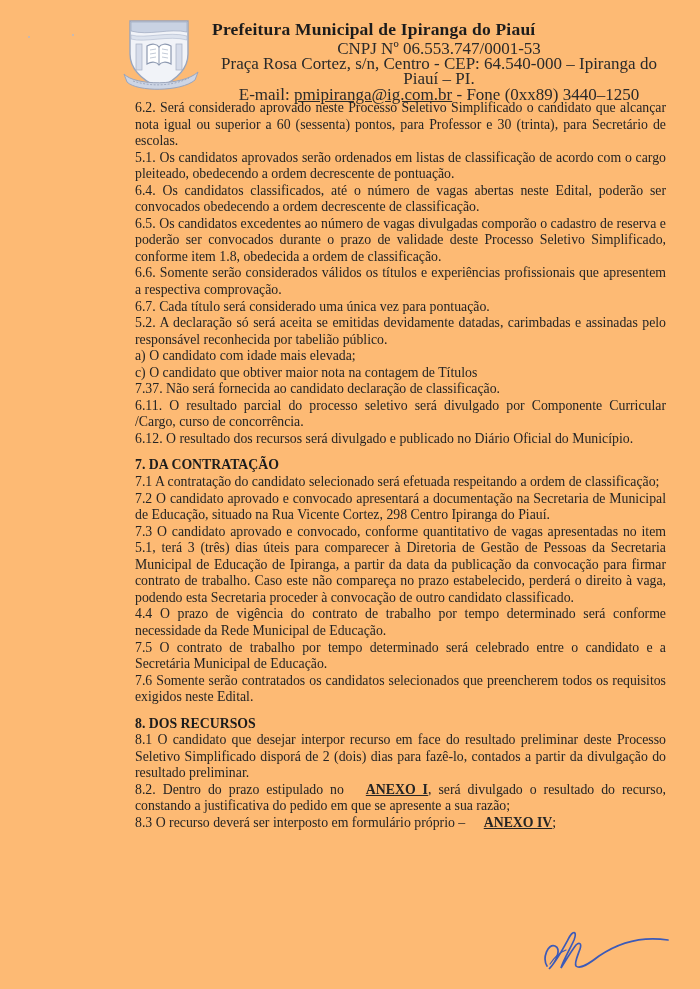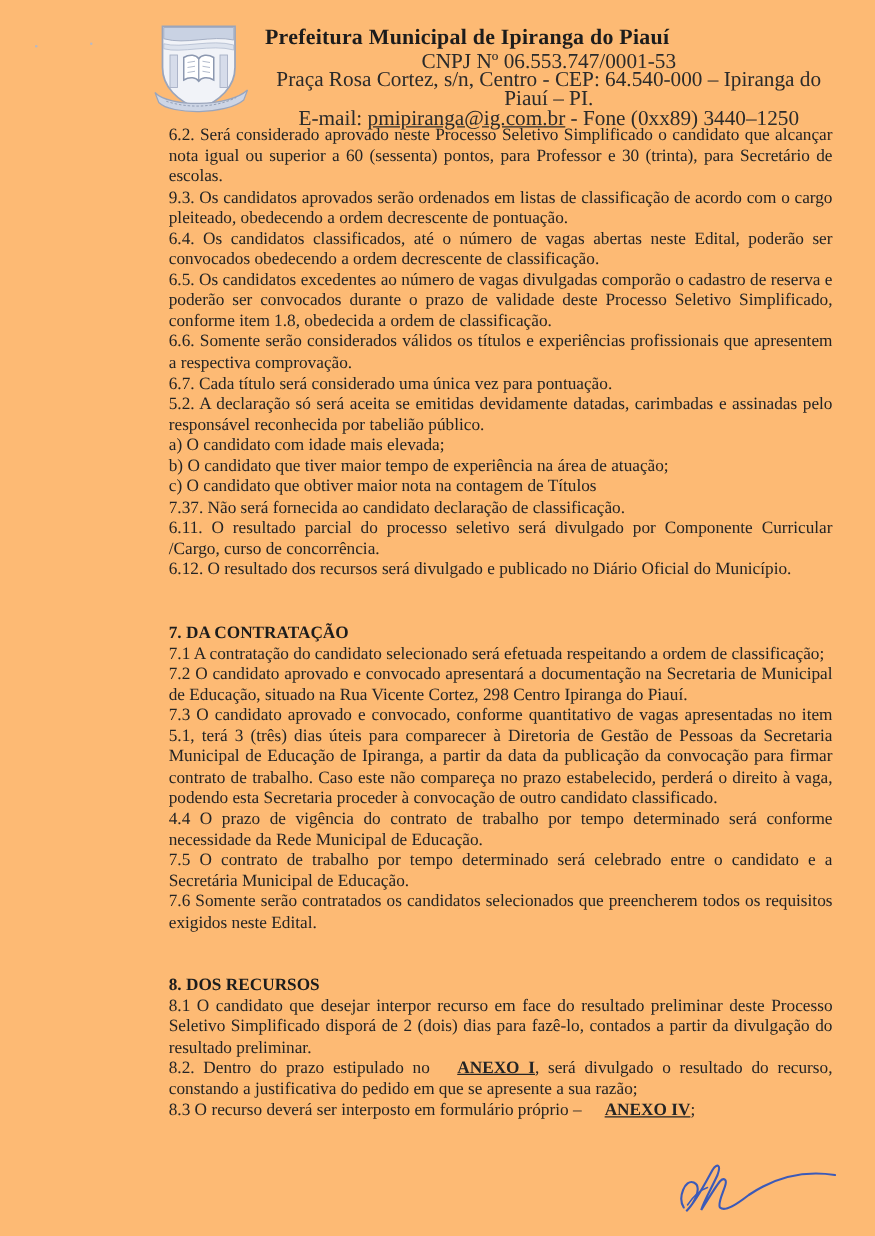--- a/index.html
+++ b/index.html
@@ -25,21 +25,21 @@
   .email-link { text-decoration: underline; }
 
   
   .doc-body {
     position: absolute; left: 135px; top: 100px; width: 531px;
     font-size: 13.8px; line-height: 16.55px;
     text-align: justify; color: #242424;
   }
   .para { margin: 0; }
   .para.heading { font-weight: bold; text-align: left; color: #1c1c1c; }
-  .para.space-before { margin-top: 34px; }
+  .para.space-before { margin-top: 10px; }
   .b { font-weight: bold; margin-left: 15px; }
   .u { text-decoration: underline; }
 
   
   .signature { position: absolute; left: 540px; top: 924px; width: 136px; height: 58px; }
 
   
   .speck { position: absolute; background: #b9b9c4; border-radius: 50%; }
   .speck1 { left: 28px; top: 36px; width: 2px; height: 2px; }
   .speck2 { left: 72px; top: 34px; width: 2px; height: 2px; }
@@ -81,28 +81,27 @@
     <div class="header-text">
       <p class="doc-title">Prefeitura Municipal de Ipiranga do Piauí</p>
       <p class="header-line">CNPJ Nº 06.553.747/0001-53</p>
       <p class="header-line">Praça Rosa Cortez, s/n, Centro - CEP: 64.540-000 – Ipiranga do Piauí – PI.</p>
       <p class="header-line"><span>E-mail: </span><span class="email-link">pmipiranga@ig.com.br</span><span> - Fone (0xx89) 3440–1250</span></p>
     </div>
   </div>
 
   <div class="doc-body">
       <p class="para"><span>6.2. Será considerado aprovado neste Processo Seletivo Simplificado o candidato que alcançar nota igual ou superior a 60 (sessenta) pontos, para Professor e 30 (trinta), para Secretário de escolas.</span></p>
-      <p class="para"><span>9.3. Os candidatos aprovados serão ordenados em listas de classificação de acordo com o cargo pleiteado, obedecendo a ordem decrescente de pontuação.</span></p>
+      <p class="para"><span>5.1. Os candidatos aprovados serão ordenados em listas de classificação de acordo com o cargo pleiteado, obedecendo a ordem decrescente de pontuação.</span></p>
       <p class="para"><span>6.4. Os candidatos classificados, até o número de vagas abertas neste Edital, poderão ser convocados obedecendo a ordem decrescente de classificação.</span></p>
       <p class="para"><span>6.5. Os candidatos excedentes ao número de vagas divulgadas comporão o cadastro de reserva e poderão ser convocados durante o prazo de validade deste Processo Seletivo Simplificado, conforme item 1.8, obedecida a ordem de classificação.</span></p>
       <p class="para"><span>6.6. Somente serão considerados válidos os títulos e experiências profissionais que apresentem a respectiva comprovação.</span></p>
       <p class="para"><span>6.7. Cada título será considerado uma única vez para pontuação.</span></p>
       <p class="para"><span>5.2. A declaração só será aceita se emitidas devidamente datadas, carimbadas e assinadas pelo responsável reconhecida por tabelião público.</span></p>
       <p class="para"><span>a) O candidato com idade mais elevada;</span></p>
-      <p class="para"><span>b) O candidato que tiver maior tempo de experiência na área de atuação;</span></p>
       <p class="para"><span>c) O candidato que obtiver maior nota na contagem de Títulos</span></p>
       <p class="para"><span>7.37. Não será fornecida ao candidato declaração de classificação.</span></p>
       <p class="para"><span>6.11. O resultado parcial do processo seletivo será divulgado por Componente Curricular /Cargo, curso de concorrência.</span></p>
       <p class="para"><span>6.12. O resultado dos recursos será divulgado e publicado no Diário Oficial do Município.</span></p>
       <p class="para heading space-before"><span>7. DA CONTRATAÇÃO</span></p>
       <p class="para"><span>7.1 A contratação do candidato selecionado será efetuada respeitando a ordem de classificação;</span></p>
       <p class="para"><span>7.2 O candidato aprovado e convocado apresentará a documentação na Secretaria de Municipal de Educação, situado na Rua Vicente Cortez, 298 Centro Ipiranga do Piauí.</span></p>
       <p class="para"><span>7.3 O candidato aprovado e convocado, conforme quantitativo de vagas apresentadas no item 5.1, terá 3 (três) dias úteis para comparecer à Diretoria de Gestão de Pessoas da Secretaria Municipal de Educação de Ipiranga, a partir da data da publicação da convocação para firmar contrato de trabalho. Caso este não compareça no prazo estabelecido, perderá o direito à vaga, podendo esta Secretaria proceder à convocação de outro candidato classificado.</span></p>
       <p class="para"><span>4.4 O prazo de vigência do contrato de trabalho por tempo determinado será conforme necessidade da Rede Municipal de Educação.</span></p>
       <p class="para"><span>7.5 O contrato de trabalho por tempo determinado será celebrado entre o candidato e a Secretária Municipal de Educação.</span></p>

